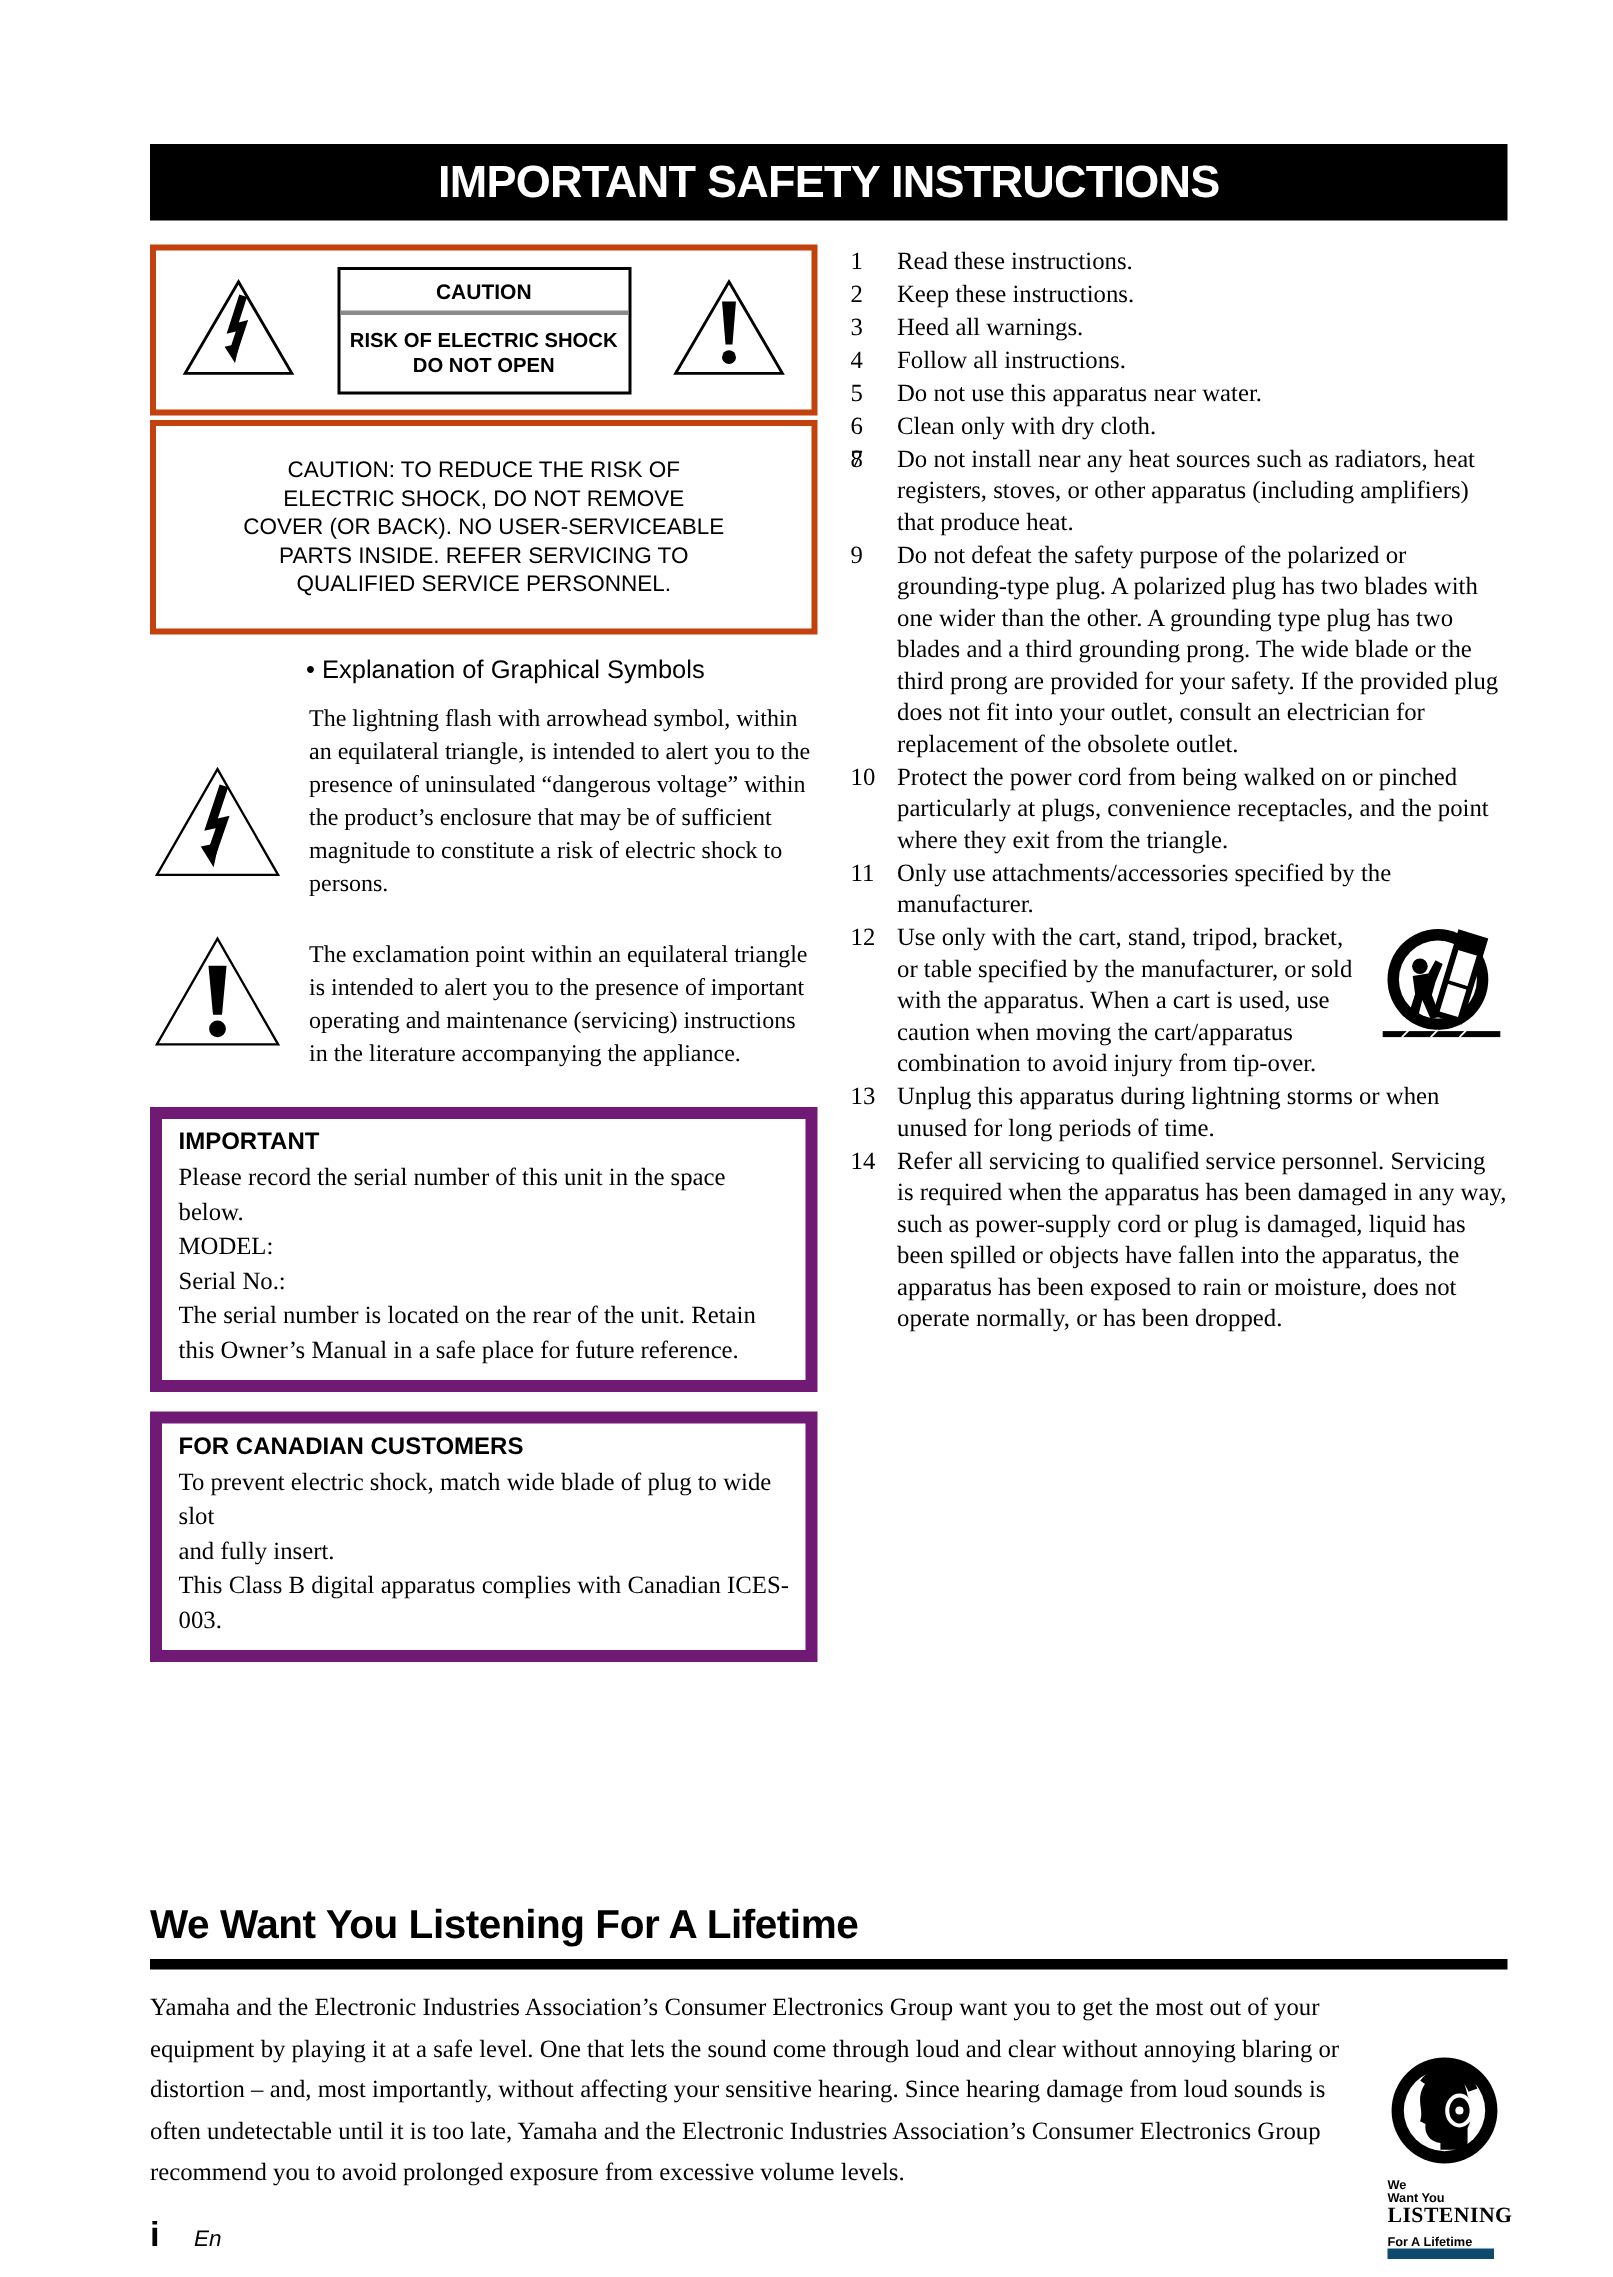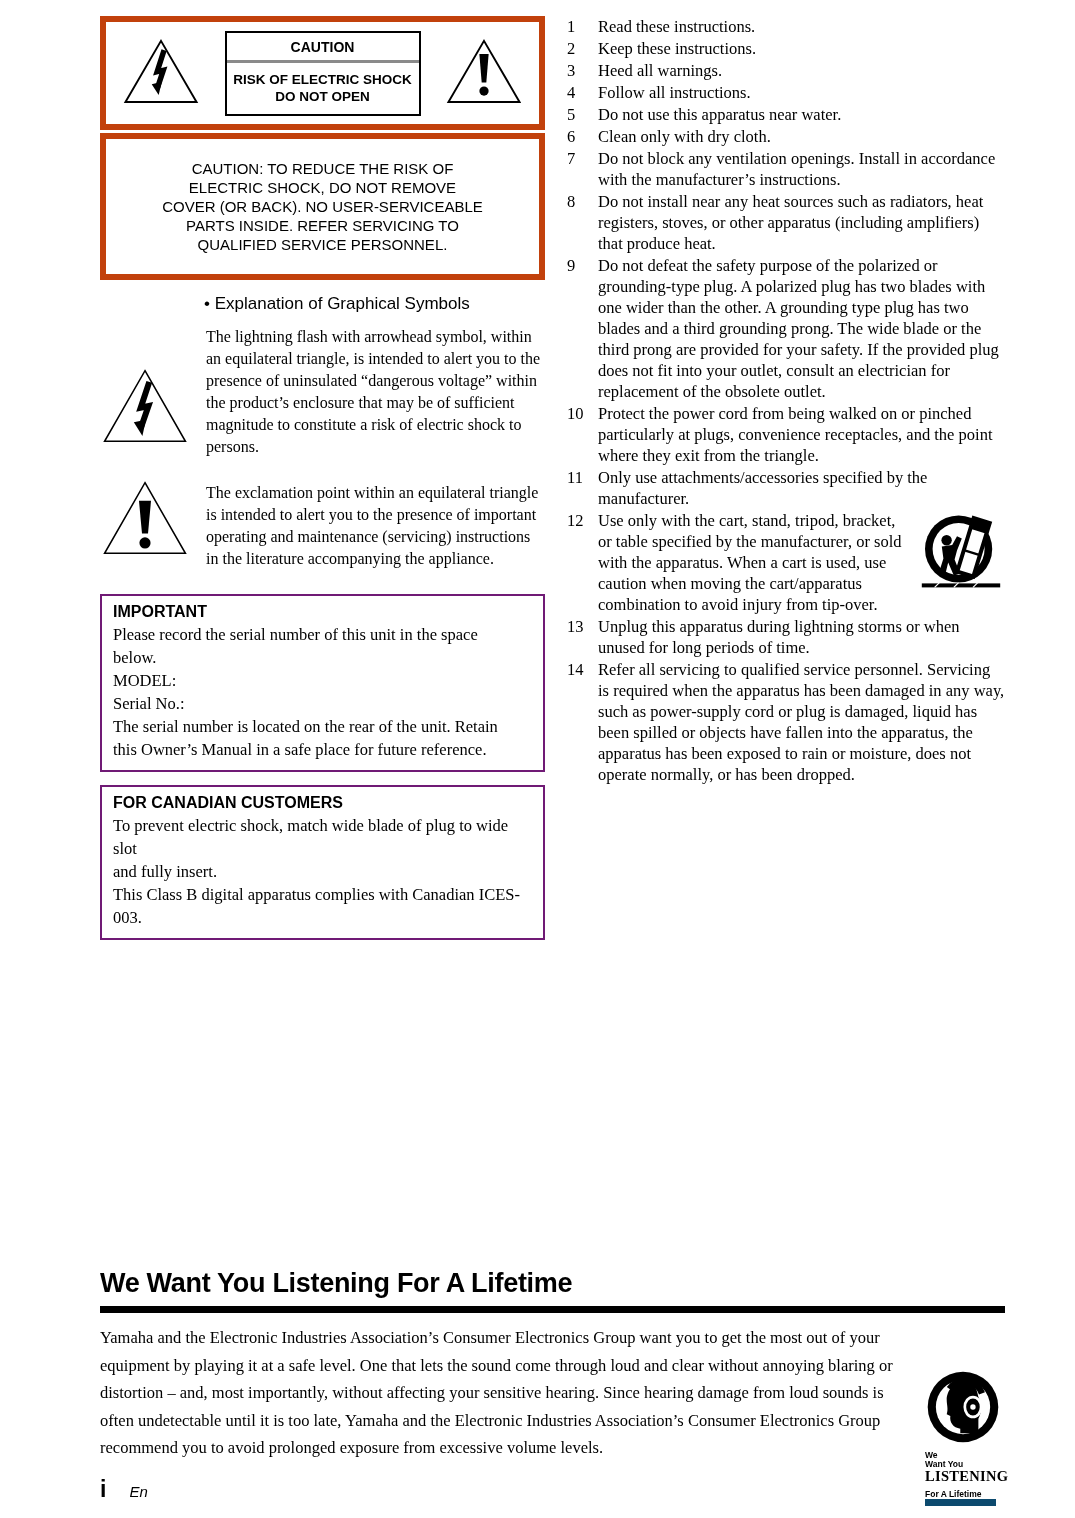--- a/index.html
+++ b/index.html
@@ -12,42 +12,42 @@
           display:flex;align-items:center;justify-content:center;
           font-family:"Liberation Sans",sans-serif;font-weight:bold;
           font-size:30px;letter-spacing:-.5px;}
 
   
   .columns{display:flex;gap:16px;margin-top:16px;}
   .col-left{width:445px;flex:0 0 445px;}
   .col-right{flex:1;min-width:0;}
 
   
-  .warn-box{border:6px solid #c2410c;background:#fff;box-sizing:border-box;}
+  .warn-box{border:4px solid #c2410c;background:#fff;box-sizing:border-box;}
   .warn-symbols{height:114px;display:flex;align-items:center;justify-content:space-between;
                 padding:8px 16px;}
   .warn-symbols svg{flex:0 0 auto;}
   .caution-inner{border:2px solid #000;width:192px;text-align:center;
                  font-family:"Liberation Sans",sans-serif;font-weight:bold;}
   .caution-label{font-size:14px;padding:6px 0 5px;}
   .caution-divider{height:3px;background:#8a8a8a;}
   .caution-risk{font-size:13.5px;line-height:17px;padding:8px 0 9px;white-space:pre-line;}
   .warn-text{margin-top:3px;padding:20px 10px;text-align:center;
              font-family:"Liberation Sans",sans-serif;font-size:15px;line-height:19px;
              white-space:pre-line;}
 
   
   .symbols-heading{margin:14px 0 0 104px;font-family:"Liberation Sans",sans-serif;
                    font-size:17px;}
   .symbol-row{display:flex;margin-top:12px;align-items:flex-end;}
   .symbol-row .tri{flex:0 0 86px;margin-left:2px;}
   .symbol-row p{margin:0 0 0 18px;font-size:16px;line-height:22px;width:337px;}
 
   
-  .info-box{border:2px solid #701a75;box-sizing:border-box;padding:7px 11px 9px;margin-top:24px;}
+  .info-box{border:8px solid #701a75;box-sizing:border-box;padding:7px 11px 9px;margin-top:24px;}
   .info-box.canadian{margin-top:13px;}
   .info-heading{font-family:"Liberation Sans",sans-serif;font-weight:bold;font-size:16px;
                 margin-bottom:2px;}
   .info-body{font-size:16.5px;line-height:23px;white-space:pre-line;}
 
   
   ol.instr-list{list-style:none;margin:0;padding:0;font-size:16.5px;line-height:21px;}
   ol.instr-list li{position:relative;padding-left:37px;margin-bottom:1px;}
   ol.instr-list .num{position:absolute;left:6px;top:0;}
   ol.instr-list .cart-wrap{float:right;margin:2px 0 4px 10px;}
@@ -71,20 +71,21 @@
   .pageno{position:absolute;left:100px;top:1476px;font-family:"Liberation Sans",sans-serif;}
   .pageno .roman{font-weight:bold;font-size:23px;}
   .pageno .lang{font-style:italic;font-size:15px;margin-left:23px;}
 </style>
 </head>
 <body>
 
 <div class="sheet">
   <div class="content">
 
+    <div class="banner">IMPORTANT SAFETY INSTRUCTIONS</div>
 
     <div class="columns">
 
       <div class="col-left">
 
         <div class="warn-box warn-symbols">
           <span>
             <svg width="78" height="68" viewBox="0 0 100 88">
               <polygon points="50,5 96,84 4,84" fill="#fff" stroke="#000" stroke-width="2.5"></polygon>
               <polyline points="54,17 45,45 53,43 45,67" stroke="#000" stroke-width="7" fill="none"></polyline>
@@ -156,21 +157,21 @@
       </div>
 
       <div class="col-right">
         <ol class="instr-list">
             <li><span class="num">1</span><span>Read these instructions.</span></li>
             <li><span class="num">2</span><span>Keep these instructions.</span></li>
             <li><span class="num">3</span><span>Heed all warnings.</span></li>
             <li><span class="num">4</span><span>Follow all instructions.</span></li>
             <li><span class="num">5</span><span>Do not use this apparatus near water.</span></li>
             <li><span class="num">6</span><span>Clean only with dry cloth.</span></li>
-            <li><span class="num">7</span><span>Do not block any ventilation openings. Install in accordance with the manufacturer’s instructions.</span></li>
+            <li><span class="num">7</span></li>
             <li><span class="num">8</span><span>Do not install near any heat sources such as radiators, heat registers, stoves, or other apparatus (including amplifiers) that produce heat.</span></li>
             <li><span class="num">9</span><span>Do not defeat the safety purpose of the polarized or grounding-type plug. A polarized plug has two blades with one wider than the other. A grounding type plug has two blades and a third grounding prong. The wide blade or the third prong are provided for your safety. If the provided plug does not fit into your outlet, consult an electrician for replacement of the obsolete outlet.</span></li>
             <li><span class="num">10</span><span>Protect the power cord from being walked on or pinched particularly at plugs, convenience receptacles, and the point where they exit from the triangle.</span></li>
             <li><span class="num">11</span><span>Only use attachments/accessories specified by the manufacturer.</span></li>
             <li><span class="num">12</span><span class="cart-wrap">
     <svg width="88" height="82" viewBox="0 0 110 100">
       <circle cx="52" cy="45" r="42" fill="#000"></circle>
       <circle cx="52" cy="45" r="32.5" fill="#fff"></circle>
       <g transform="rotate(17 70 50)">
         <rect x="58" y="8" width="21" height="70" fill="#fff" stroke="#000" stroke-width="5"></rect>

